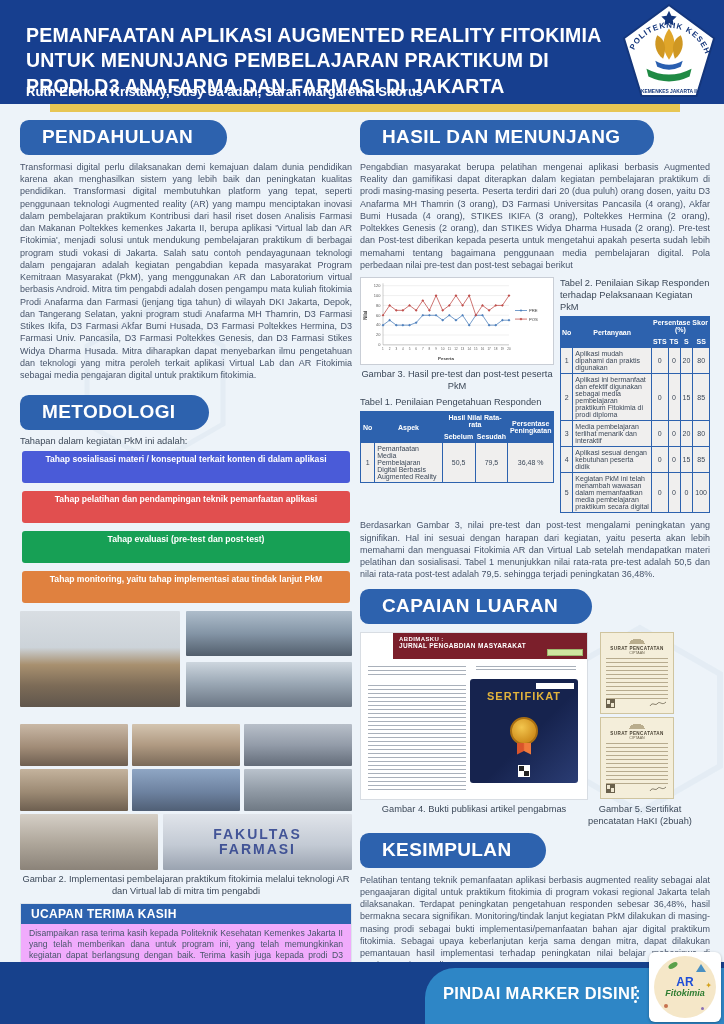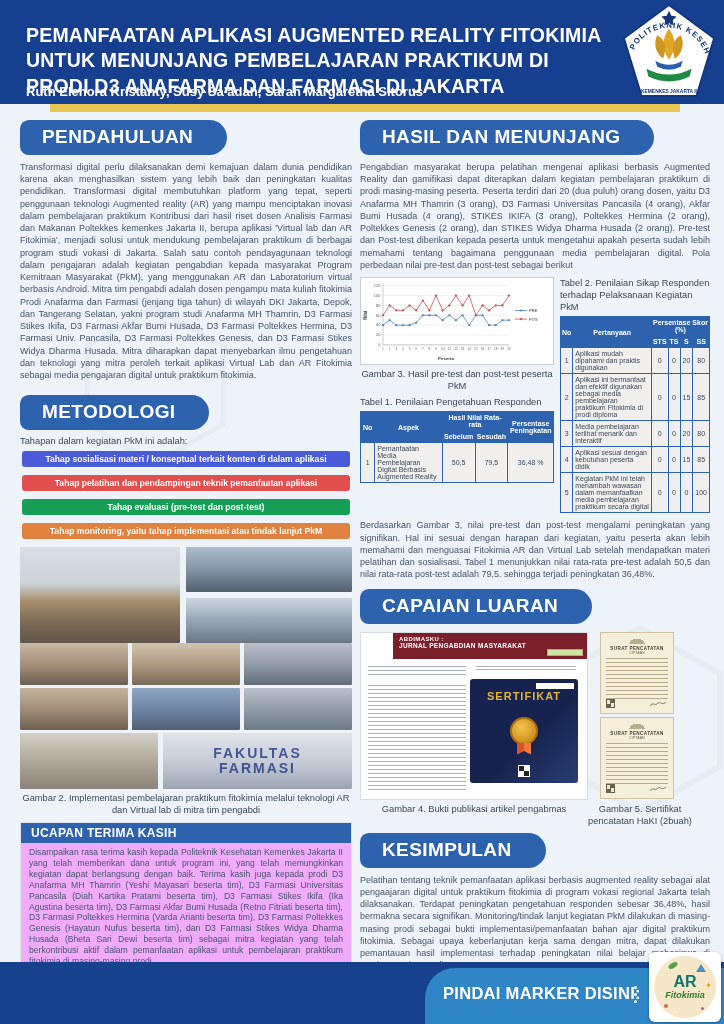--- a/index.html
+++ b/index.html
@@ -24,32 +24,32 @@
 
   .pill { display:inline-block; background:#2d62ae; color:#fff; font-weight:bold; font-size:19px;
           padding:6px 34px 7px 22px; border-radius:10px 20px 20px 10px; letter-spacing:.4px; margin-top:2px; }
   .pill.mt { margin-top:14px; }
 
   .body-text { margin-top:6px; font-size:9px; line-height:1.36; text-align:justify; color:#47546a; }
   .intro { margin-top:6px; font-size:9.3px; color:#3c4858; }
 
   
   #steps { margin-top:5px; padding:0 2px; }
-  .step { position:relative; height:16px; margin-bottom:8px; border-radius:3px; color:#fff;
+  .step { position:relative; height:32px; margin-bottom:8px; border-radius:3px; color:#fff;
           font-size:8.6px; font-weight:bold; text-align:center; line-height:16px;
           white-space:nowrap; overflow:hidden; }
   .step-arrow { position:absolute; left:50%; bottom:-7px; margin-left:-9px; width:0; height:0;
           border-left:9px solid transparent; border-right:9px solid transparent; border-top:8px solid #000; }
 
   
   .fig1 { margin-top:4px; display:flex; gap:6px; height:96px; }
   .fig1 .big { width:160px; height:96px; }
   .fig1 .stack { flex:1; display:flex; flex-direction:column; gap:6px; }
   .fig1 .stack .photo { height:45px; }
-  .fig2 { margin-top:0; }
+  .fig2 { margin-top:17px; }
   .fig2 .row3 { display:flex; gap:4px; margin-bottom:3px; }
   .fig2 .row3 .photo { flex:1; height:42px; }
   .fig2 .row2 { display:flex; gap:5px; }
   .fig2 .row2 .pa { width:138px; height:56px; }
   .fig2 .row2 .pb { flex:1; height:56px; position:relative; }
   .photo { border-radius:1px; }
   .ph1 { background:linear-gradient(180deg,#d9dee3 0%,#ccd3d9 38%,#a8906f 56%,#7c6b57 78%,#60564c 100%); }
   .ph2 { background:linear-gradient(180deg,#aebdcb 0%,#8495a6 50%,#525e6c 100%); }
   .ph3 { background:linear-gradient(180deg,#cdd6de 0%,#9aa7b4 48%,#6b7684 100%); }
   .ph4 { background:linear-gradient(180deg,#c9b8a6 0%,#a18c77 55%,#6e5f51 100%); }
@@ -125,21 +125,21 @@
   .footer { position:absolute; left:0; top:962px; width:724px; height:62px; background:#17418c; z-index:4; }
   .footer-left { position:absolute; left:0; top:24px; width:430px; text-align:center; color:#fff; font-size:17px; font-weight:bold; letter-spacing:.4px; }
   .footer-panel { position:absolute; left:425px; top:6px; right:0; bottom:0; background:#2e86c6; border-radius:30px 0 0 0; }
   .footer-pindai { position:absolute; left:18px; top:16px; color:#fff; font-size:16.5px; font-weight:bold; letter-spacing:.3px; }
   .dots { position:absolute; right:86px; top:18px; width:4px; }
   .dots i { display:block; width:3px; height:3px; border-radius:50%; background:#fff; margin-bottom:4px; }
   .marker-card { position:absolute; right:3px; top:-16px; width:72px; height:70px; background:#fff; border-radius:6px;
                  display:flex; align-items:center; justify-content:center; box-shadow:0 1px 3px rgba(0,0,0,.3); }
   .marker-circle { position:relative; width:62px; height:62px; border-radius:50%; background:#f5e7c8;
                    display:flex; flex-direction:column; align-items:center; justify-content:center; }
-  .marker-circle .m1 { font-size:16px; font-weight:bold; color:#0f766e; line-height:1; }
+  .marker-circle .m1 { font-size:12px; font-weight:bold; color:#1d4ed8; line-height:1; }
   .marker-circle .m2 { font-size:9px; font-weight:bold; font-style:italic; color:#2f7d32; }
   .doo { position:absolute; }
   .doo.leaf { width:10px; height:5px; background:#5aa04a; border-radius:50%; transform:rotate(-30deg); top:7px; left:14px; }
   .doo.flask { width:0; height:0; border-left:5px solid transparent; border-right:5px solid transparent; border-bottom:8px solid #4a90c2; top:8px; right:10px; }
   .doo.dot1 { width:4px; height:4px; border-radius:50%; background:#c7724f; bottom:10px; left:10px; }
   .doo.dot2 { width:3px; height:3px; border-radius:50%; background:#8a6fb5; bottom:8px; right:12px; }
   .doo.star { font-size:8px; color:#d4a017; top:26px; right:4px; line-height:1; }
 </style>
 </head>
 <body>

